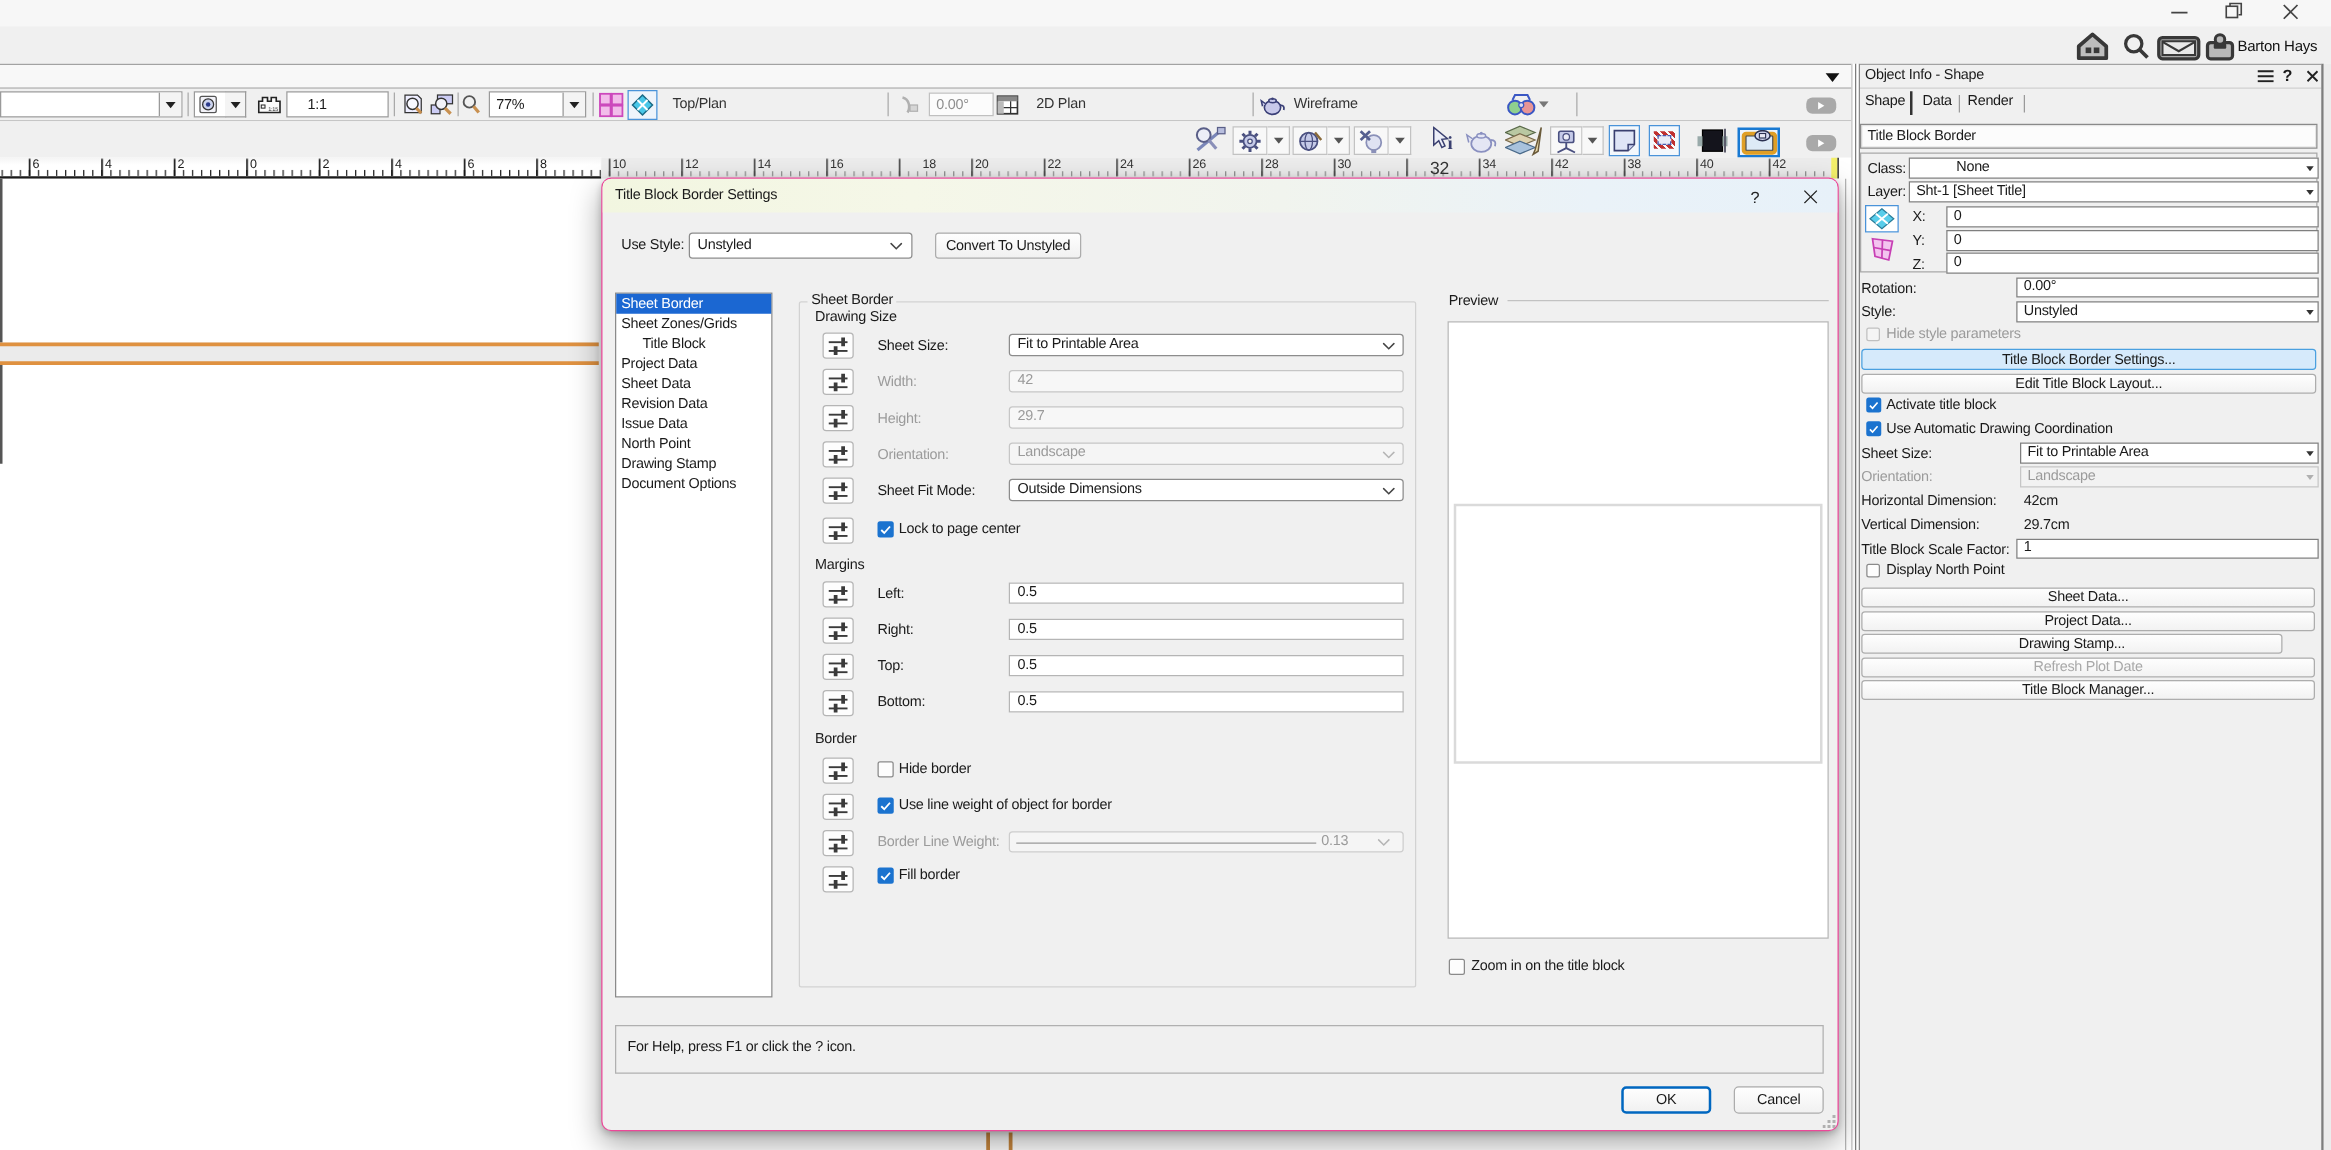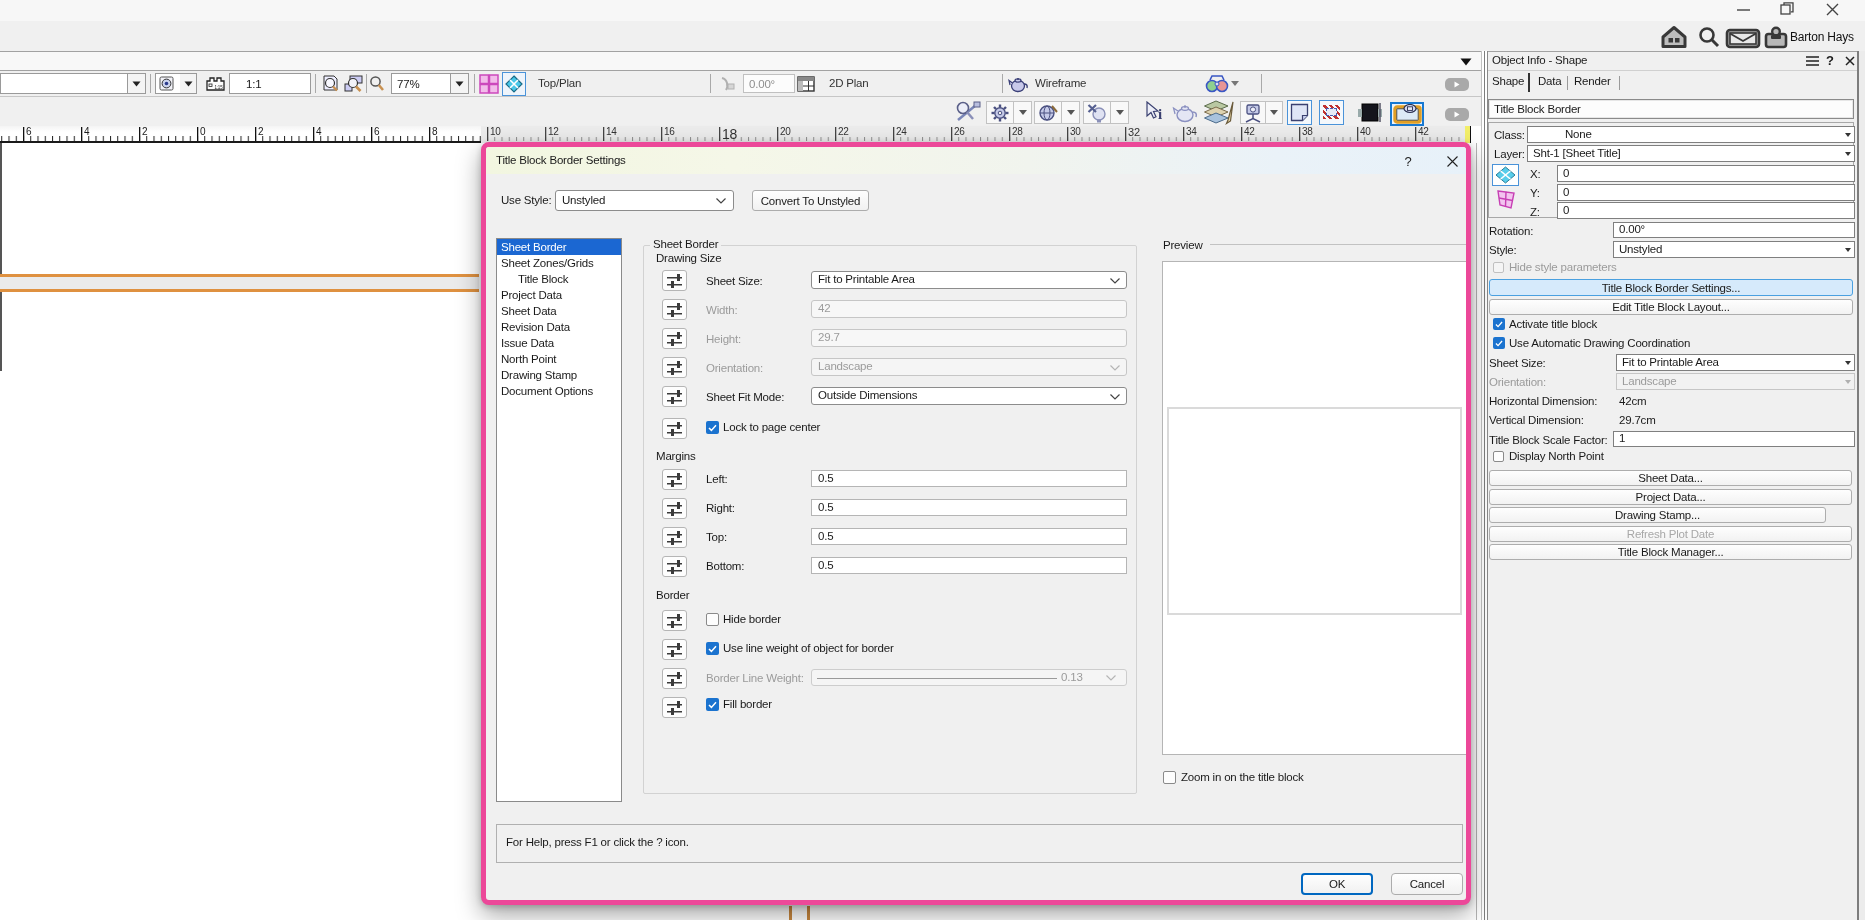--- a/index.html
+++ b/index.html
@@ -329,28 +329,28 @@
           <rect x="0" y="1" width="1.3" height="14" fill="#444"></rect>
         </pattern>
     </defs>
     <rect width="990" height="17" fill="url(#mtR)"></rect>
     <rect width="990" height="17" fill="url(#MTR)"></rect>
   </svg>
   <span class="a" style="left:9px;top:0px;font-size:10px;color:#333;">10</span>
     <span class="a" style="left:67px;top:0px;font-size:10px;color:#333;">12</span>
     <span class="a" style="left:125px;top:0px;font-size:10px;color:#333;">14</span>
     <span class="a" style="left:183px;top:0px;font-size:10px;color:#333;">16</span>
-    <span class="a" style="left:241px;top:0px;font-size:14px;color:#333;">18</span>
+    <span class="a" style="left:257px;top:0px;font-size:10px;color:#333;">18</span>
     <span class="a" style="left:299px;top:0px;font-size:10px;color:#333;">20</span>
     <span class="a" style="left:357px;top:0px;font-size:10px;color:#333;">22</span>
     <span class="a" style="left:415px;top:0px;font-size:10px;color:#333;">24</span>
     <span class="a" style="left:473px;top:0px;font-size:10px;color:#333;">26</span>
     <span class="a" style="left:531px;top:0px;font-size:10px;color:#333;">28</span>
     <span class="a" style="left:589px;top:0px;font-size:10px;color:#333;">30</span>
-    <span class="a" style="left:647px;top:0px;font-size:11px;color:#333;">32</span>
+    <span class="a" style="left:663px;top:0px;font-size:14px;color:#333;">32</span>
     <span class="a" style="left:705px;top:0px;font-size:10px;color:#333;">34</span>
     <span class="a" style="left:763px;top:0px;font-size:10px;color:#333;">42</span>
     <span class="a" style="left:821px;top:0px;font-size:10px;color:#333;">38</span>
     <span class="a" style="left:879px;top:0px;font-size:10px;color:#333;">40</span>
     <span class="a" style="left:937px;top:0px;font-size:10px;color:#333;">42</span>
   <div class="a" style="left:984px;top:0;width:5px;height:17px;background:#f3ef6a;"></div>
   <div class="a" style="left:989px;top:0;width:1.5px;height:17px;background:#111;"></div>
 </div>
 
 <div class="a" style="left:0;top:143px;width:1481px;height:777px;background:#fff;"></div>
@@ -361,21 +361,21 @@
 <div class="a" style="left:0;top:289px;width:479px;height:2.5px;background:#df9140;"></div>
 
 <div class="a" style="left:789px;top:906px;width:3px;height:14px;background:#c8873e;"></div>
 <div class="a" style="left:807px;top:906px;width:3px;height:14px;background:#c8873e;"></div>
 
 <div class="a" style="left:1476px;top:143px;width:1px;height:777px;background:#b5b5b5;"></div>
 <div class="a" style="left:1481px;top:51px;width:1px;height:869px;background:#c0c0c0;"></div>
 <div class="a" style="left:1484px;top:51px;width:1px;height:869px;background:#7d7d7d;"></div>
 <div class="a" style="left:1487px;top:51px;width:1px;height:869px;background:#8a8a8a;"></div>
 
-<div class="a" id="dlg" style="left:481px;top:142px;width:990px;height:763px;background:#f0f0f0;border:5px solid #ec4899;border-radius:8px;box-shadow:0 10px 24px rgba(0,0,0,0.35), 0 2px 6px rgba(0,0,0,0.2);overflow:hidden;">
+<div class="a" id="dlg" style="left:481px;top:142px;width:990px;height:763px;background:#f0f0f0;border:1px solid #ec4899;border-radius:8px;box-shadow:0 10px 24px rgba(0,0,0,0.35), 0 2px 6px rgba(0,0,0,0.2);overflow:hidden;">
 
   <div class="a" style="left:0;top:0;width:988px;height:27px;background:linear-gradient(90deg,#f2f6e0, #f5f7e8 25%, #f1f4ee 55%, #eaf2f8 80%, #e7f1f9);"></div>
   <div class="a" style="left:10px;top:7px;">Title Block Border Settings</div>
   <div class="a cc" style="left:913px;top:5px;width:18px;height:18px;font-size:13px;color:#222;">?</div>
   <svg class="a" style="left:961px;top:9px" width="11" height="11" viewBox="0 0 11 11">
       <path d="M0.5 0.5 L10.5 10.5 M10.5 0.5 L0.5 10.5" stroke="#222" stroke-width="1.1"></path>
     </svg>
 
   <div class="a" style="left:15px;top:47px;">Use Style:</div>
   <div class="a inp" style="left:69px;top:43px;width:179px;height:21px;border-radius:3px;">

